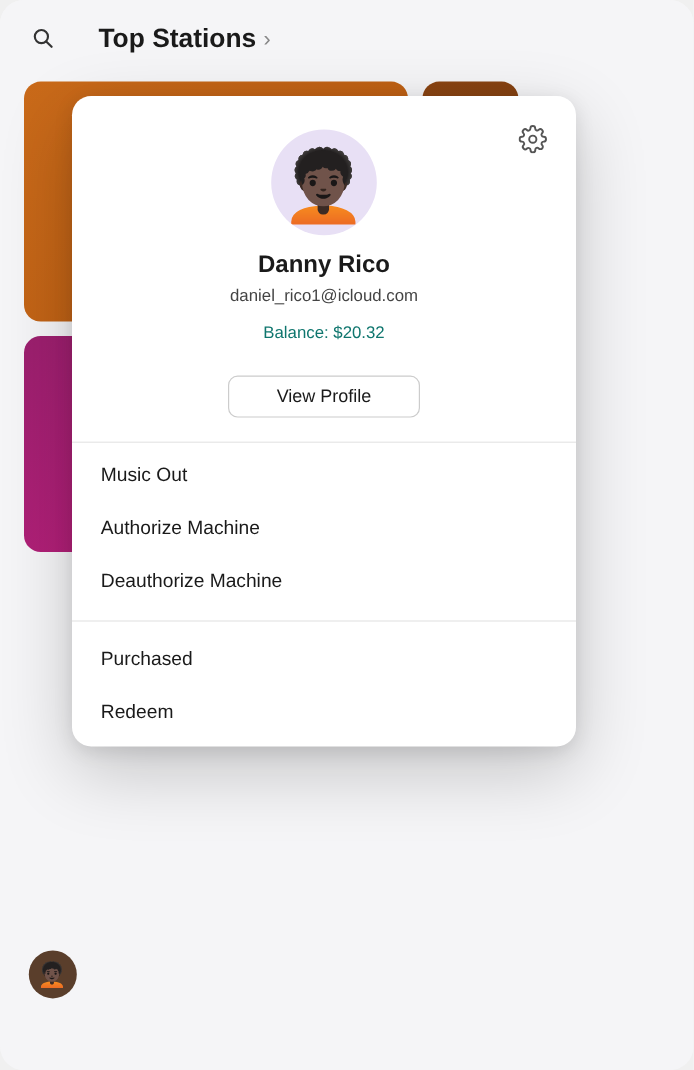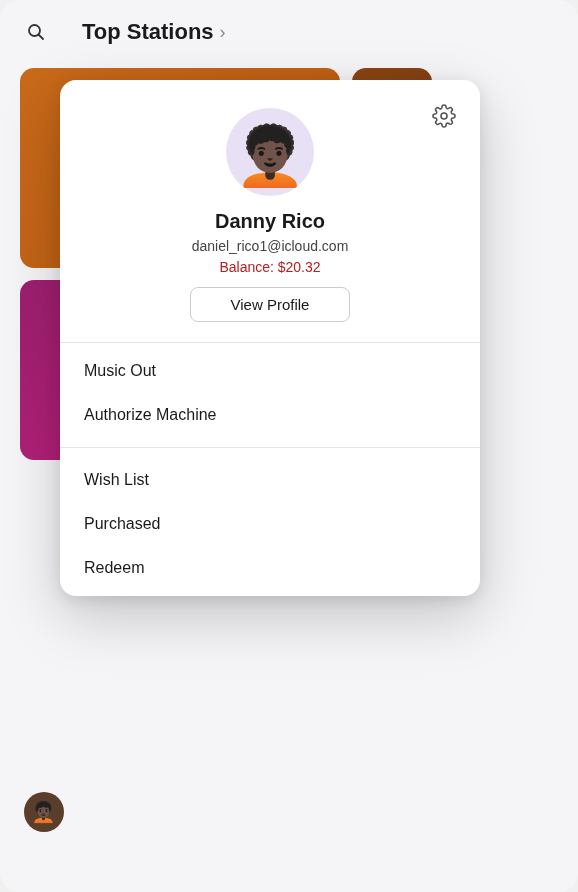--- a/index.html
+++ b/index.html
@@ -182,27 +182,27 @@
     .user-name {
       font-size: 20px;
       font-weight: 700;
       color: #1a1a1a;
       margin-bottom: 5px;
     }
 
     .user-email {
       font-size: 14px;
       color: #444;
-      margin-bottom: 5px;
+      margin-bottom: 15px;
     }
 
     .user-balance {
       font-size: 14px;
-      color: #b91c1c;
-      margin-bottom: 12px;
+      color: #0f766e;
+      margin-bottom: 28px;
     }
 
     .view-profile-btn {
       border: 1.5px solid #ccc;
       background: white;
       border-radius: 8px;
       padding: 8px 40px;
       font-size: 15px;
       font-weight: 500;
       color: #1a1a1a;
@@ -320,25 +320,25 @@
 
       <button class="view-profile-btn">View Profile</button>
 
     </div>
 
     <div class="divider"></div>
 
     <div class="menu-section">
       <div class="menu-item">Music Out</div>
       <div class="menu-item">Authorize Machine</div>
+      <div class="menu-item">Deauthorize Machine</div>
     </div>
 
     <div class="menu-section-divider"></div>
 
     <div class="menu-section">
-      <div class="menu-item">Wish List</div>
       <div class="menu-item">Purchased</div>
       <div class="menu-item">Redeem</div>
     </div>
 
   </div>
 
 </div>
 
 </body></html>

